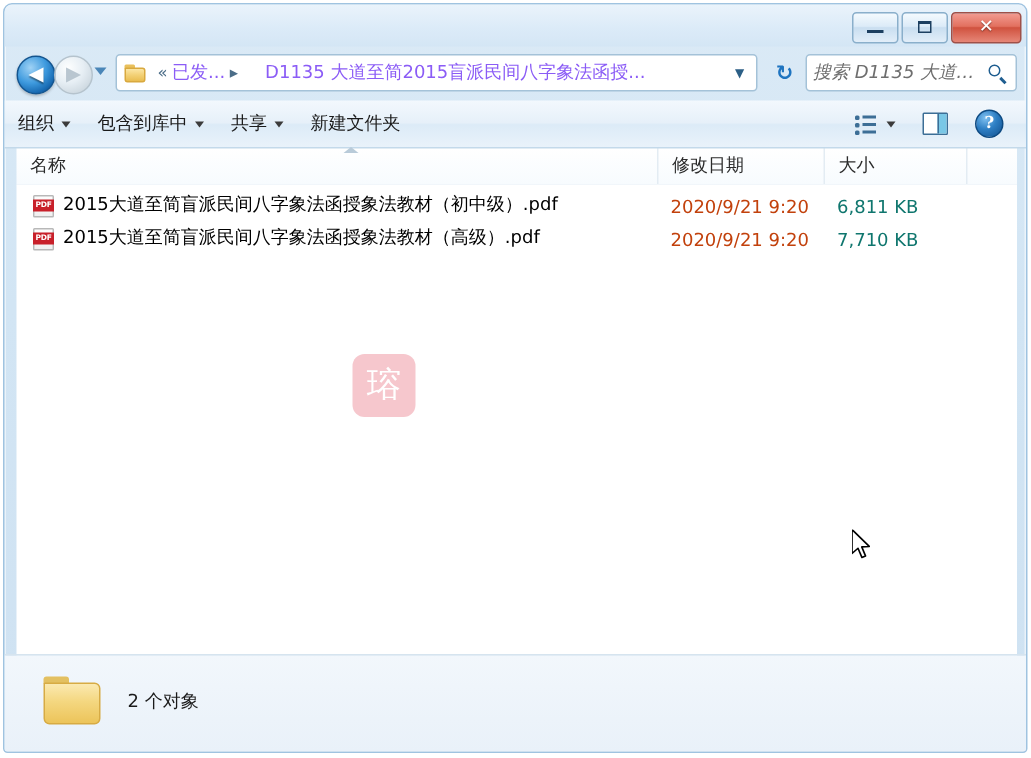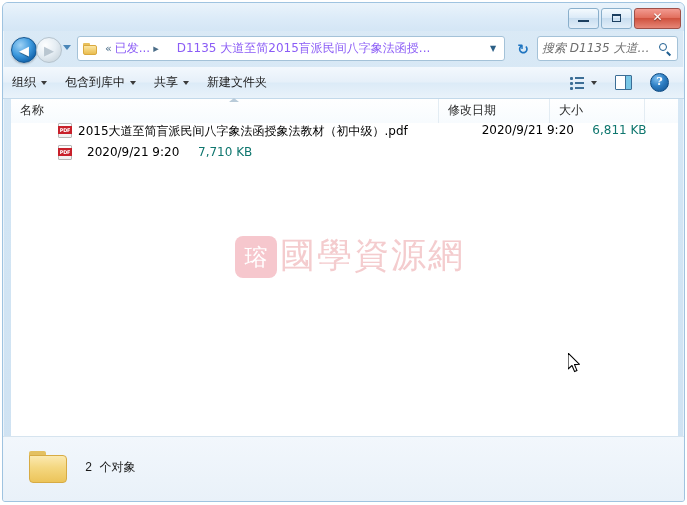--- a/index.html
+++ b/index.html
@@ -376,25 +376,24 @@
     position: absolute;
     left: 8px; top: 120px;
     width: 667px;
     height: 314px;
     background: #ffffff;
     overflow: hidden;
   }
   .filerow {
     height: 22px;
     display: flex;
-    align-items: flex-start;
+    align-items: flex-end;
     font-size: 12px;
     color: #000000;
     cursor: default;
-    padding-left: 36px;
   }
   .pdficon {
     flex: 0 0 auto;
     width: 14px;
     height: 15px;
     margin: 0 6px 0 11px;
     position: relative;
     background: linear-gradient(to bottom, #fdfdfd 0%, #f0f0f0 100%);
     border: 1px solid #b8b8b8;
     border-radius: 1px;
@@ -418,21 +417,21 @@
   .fname {
     width: 396px;
     white-space: nowrap;
     overflow: hidden;
     text-overflow: ellipsis;
   }
   .fdate {
     width: 111px;
     padding-left: 9px;
     box-sizing: border-box;
-    color: #000000;
+    color: #c2410c;
     white-space: nowrap;
   }
   .fsize {
     width: 95px;
     padding-left: 9px;
     box-sizing: border-box;
     color: #0f766e;
     white-space: nowrap;
     text-align: left;
   }
@@ -481,21 +480,20 @@
   }
 
   
   #statusbar {
     position: absolute;
     left: 0; bottom: 0;
     width: 683px;
     height: 64px;
     background: linear-gradient(to bottom, #f2f7fc 0%, #e9f1f9 100%);
     border-top: 1px solid #d6e4ef;
-    font-family: Liberation Mono, monospace;
   }
   #statusfolder {
     position: absolute;
     left: 26px; top: 14px;
     width: 40px; height: 34px;
   }
   #statusfolder .tab {
     position: absolute;
     left: 0; top: 0;
     width: 17px; height: 5px;
@@ -634,29 +632,29 @@
 
       <div class="filerow">
         <span class="pdficon"></span>
         <span class="fname">2015大道至简盲派民间八字象法函授象法教材（初中级）.pdf</span>
         <span class="fdate">2020/9/21 9:20</span>
         <span class="fsize">6,811 KB</span>
       </div>
 
       <div class="filerow">
         <span class="pdficon"></span>
+        <span class="fname">2015大道至简盲派民间八字象法函授象法教材（高级）.pdf</span>
         <span class="fdate">2020/9/21 9:20</span>
         <span class="fsize">7,710 KB</span>
       </div>
 
       <div id="watermark" style="left:224px;top:108px;">
         <div id="wm-logo">
           <span id="wm-logo-glyph">瑢</span>
         </div>
-        <div id="wm-cn">國學資源網</div>
       </div>
     </div>
 
     <div id="statusbar">
       <div id="statusfolder">
         <div class="tab"></div>
         <div class="body"></div>
       </div>
       <div id="statustext">2 个对象</div>
     </div>

